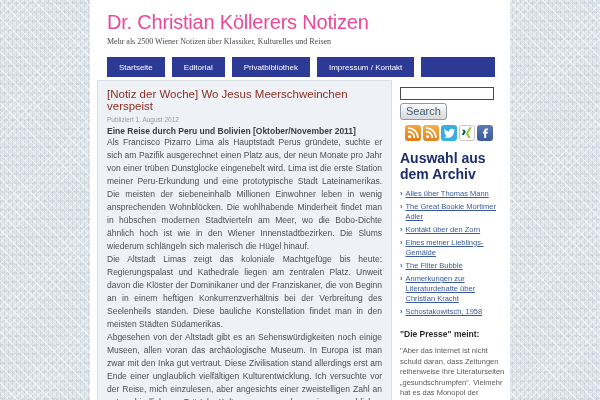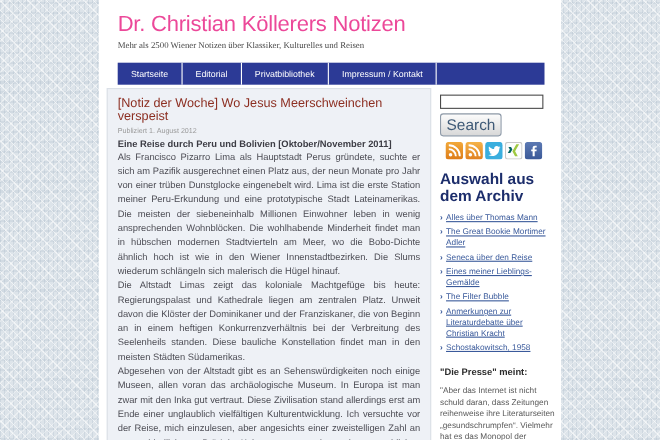--- a/index.html
+++ b/index.html
@@ -14,34 +14,34 @@
       repeating-linear-gradient(0deg, rgba(168,184,199,0.22) 0 2px, transparent 2px 9px);
   }
   .page { width:420px; margin-left:90px; background:#ffffff; min-height:400px; padding-bottom:20px; }
 
   header { padding:11px 17px 0; }
   .site-title { font-size:20px; font-weight:normal; color:#ec4899; letter-spacing:-0.2px; cursor:pointer; }
   .site-subtitle { font-size:8px; color:#4a4a4a; margin-top:3px;font-family:Liberation Serif, serif; }
 
   nav { margin:11px 15px 0 17px; background:#2c3a96; display:flex; height:20px; }
   .nav-item { color:#ffffff; font-size:8px; display:flex; align-items:center; padding:0 12px;
-              border-right:1px solid #ffffff; text-decoration:none; cursor:pointer; }
+              border-right:7px solid #ffffff; text-decoration:none; cursor:pointer; }
 
   .main { display:flex; gap:8px; padding:3px 5px 0 7px; align-items:flex-start; }
 
   .post { width:295px; background:#eef1f6; border:1px solid #dbe0e7; padding:5px 9px 12px; }
   .post-title { font-size:11.5px; font-weight:normal; color:#8c2e21; margin:2px 0 4px; cursor:pointer; }
   .post-meta { font-size:6.5px; color:#9a9a9a; }
   .post h3 { font-size:8.5px; color:#3c3c44; margin:3px 0 0; }
   .post p { font-size:8.5px; color:#4d4d55; line-height:13px; text-align:justify; margin:0 0 0; }
 
   .sidebar { flex:1; padding-top:2px; }
   .search-input { width:94px; height:13px; border:1px solid #4a4a4a; font-size:8px; padding:0 2px;
                   font-family:"Liberation Sans", sans-serif; }
-  .search-btn { display:inline-block; margin-top:3px; font-size:14px; color:#3f5a77;
+  .search-btn { display:inline-block; margin-top:3px; font-size:11px; color:#3f5a77;
                 background:linear-gradient(#fcfcfc,#d8d8d8); border:1px solid #8e9aa8;
                 border-radius:3px; padding:1px 5px 2px; cursor:pointer;
                 font-family:"Liberation Sans", sans-serif; }
   .social { display:flex; gap:2px; justify-content:flex-end; padding-right:12px; margin-top:5px; }
   .social .icon { width:16px; height:16px; cursor:pointer; }
 
   .archive-heading { font-size:14px; font-weight:bold; color:#1c2d6b; margin:9px 0 7px; }
   .archive-list { list-style:none; }
   .archive-list li { font-size:7.5px; line-height:10px; margin-bottom:3px; display:flex; }
   .arrow { color:#3a5a9b; font-weight:bold; margin-right:3px; flex:0 0 auto; }
@@ -145,21 +145,21 @@
         <li>
           <span class="arrow">›</span>
           <a>Alles über Thomas Mann</a>
         </li>
         <li>
           <span class="arrow">›</span>
           <a>The Great Bookie Mortimer Adler</a>
         </li>
         <li>
           <span class="arrow">›</span>
-          <a>Seneca über den Reise</a>
+          <a>Kontakt über den Zorn</a>
         </li>
         <li>
           <span class="arrow">›</span>
           <a>Eines meiner Lieblings-Gemälde</a>
         </li>
         <li>
           <span class="arrow">›</span>
           <a>The Filter Bubble</a>
         </li>
         <li>

